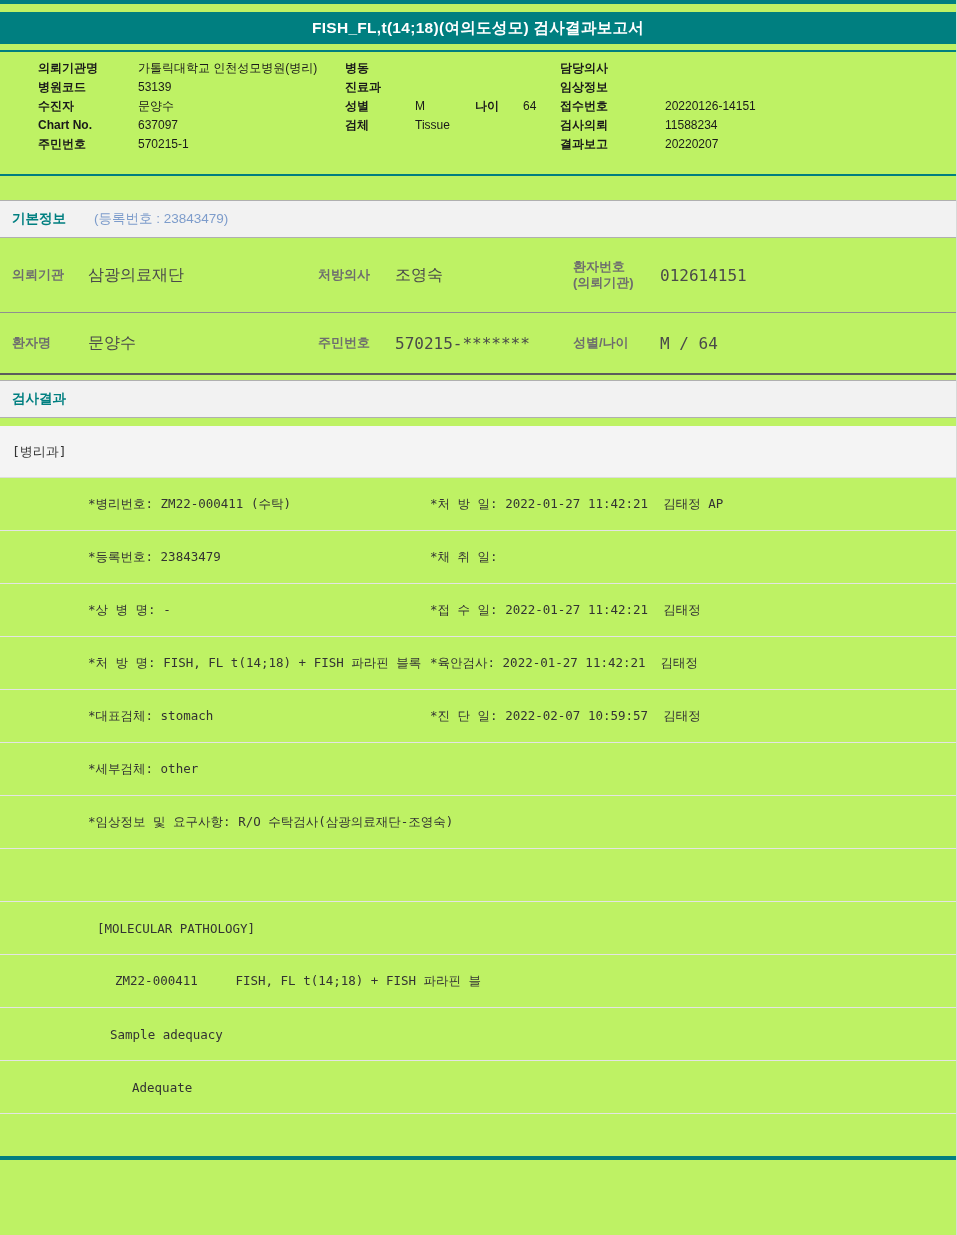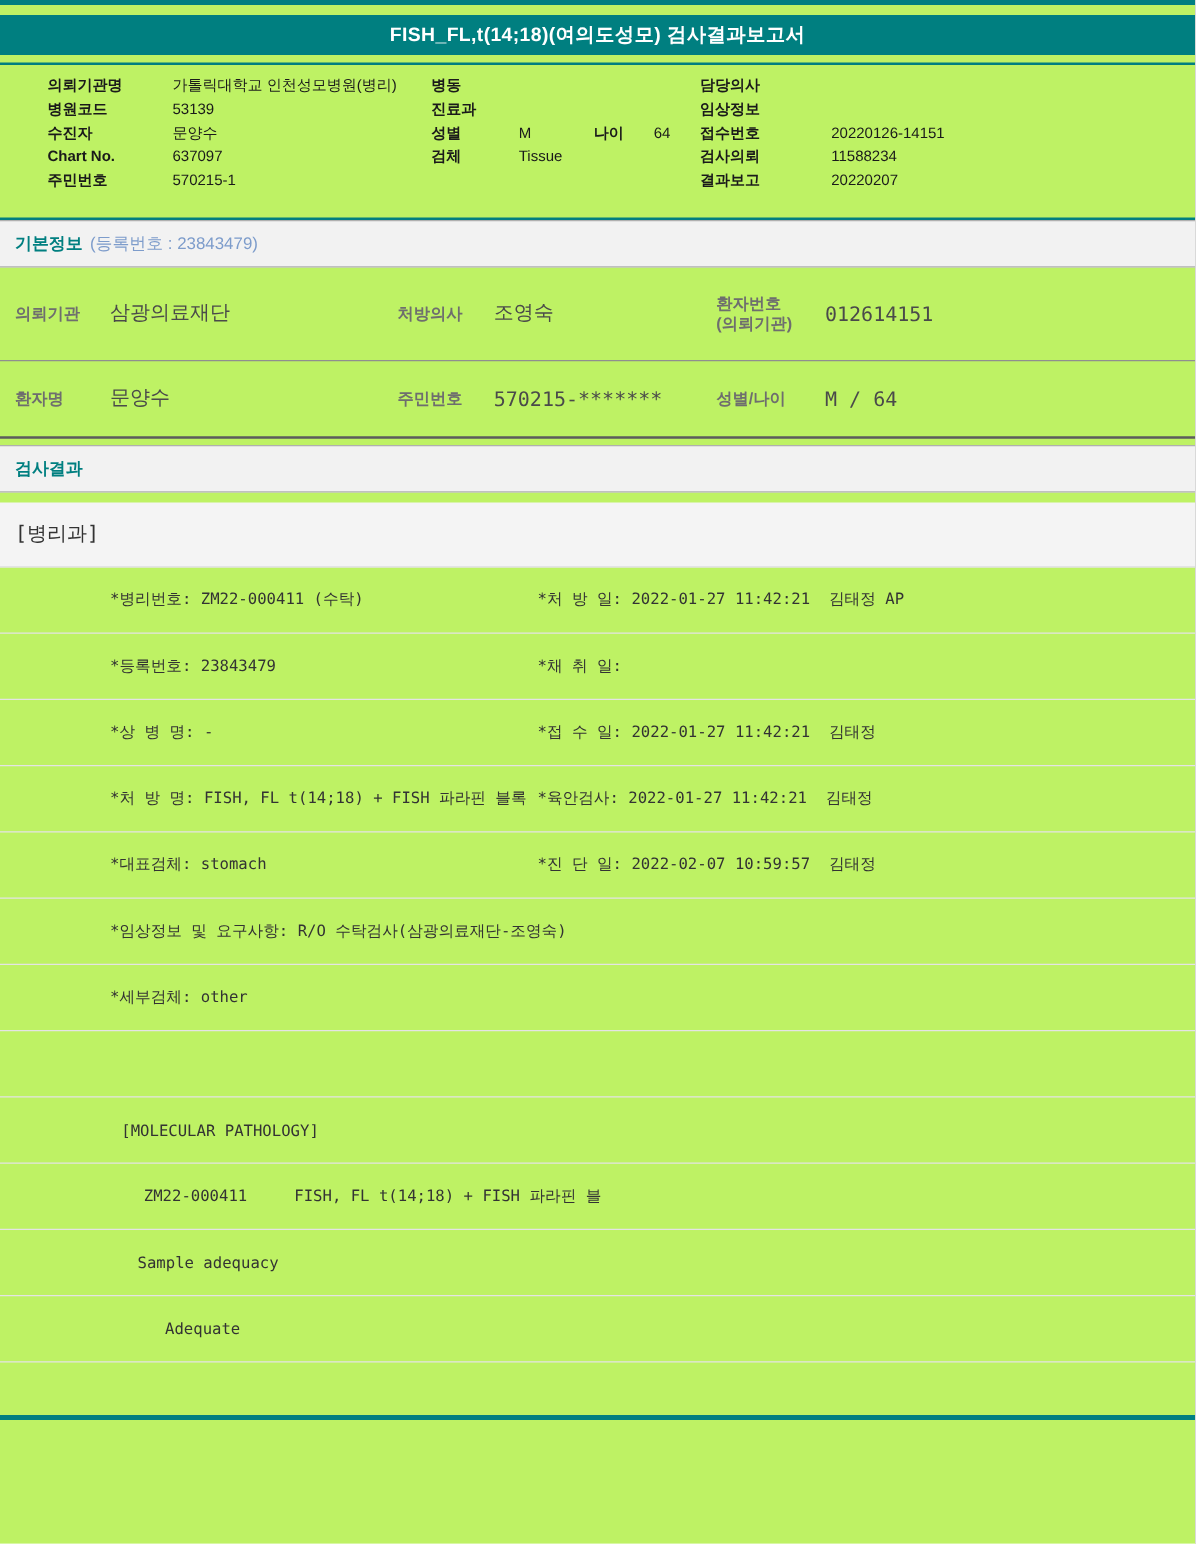--- a/index.html
+++ b/index.html
@@ -32,41 +32,41 @@
   .c3 { left:560px; } .c3 .hlab { width:105px; }
   .sexm { display:inline-block; width:60px; }
   .agelab { display:inline-block; width:48px; font-weight:bold; }
 
   
   .secbar {
     height:38px; background:var(--section_bg,#f2f2f2);
     border-top:1px solid #b0b0b0; border-bottom:1px solid #b0b0b0;
     display:flex; align-items:center; padding-left:12px; font-size:13.5px;
   }
-  .secbar.first { margin-top:0; }
+  .secbar.first { margin-top:24px;gap:22px; }
   .secbar.results { margin-top:5px; }
   .sec-title { color:var(--teal,#007f80); font-weight:bold; }
   .sec-note { color:#7d9ccb; margin-left:6px; font-weight:normal; }
 
   
   .bi-row { position:relative; height:75px; border-bottom:1px solid #8f8f8f; font-size:13px; }
   .bi-row.last { height:62px; border-bottom:2px solid #5c5c5c; }
   .bi-lab { position:absolute; top:50%; transform:translateY(-50%); font-weight:bold; color:#6e6e6e; white-space:nowrap; }
   .bi-val { position:absolute; top:50%; transform:translateY(-50%); color:#4a4a4a;
             font-family:"DejaVu Sans Mono", monospace; font-size:16px; white-space:nowrap; }
   .p1  { left:12px; }  .p1v { left:88px; }
   .p2  { left:318px; } .p2v { left:395px; }
   .p3  { left:573px; } .p3v { left:660px; }
   .two-line div { line-height:16px; }
 
   
   .dept-row {
     margin-top:8px; height:52px; background:#f4f4f4; border-bottom:1px solid #dddddd;
     display:flex; align-items:center; padding-left:12px;
-    font-family:"DejaVu Sans Mono", monospace; font-size:16px; color:#333;
+    font-family:"DejaVu Sans Mono", monospace; font-size:13px; color:#333;
   }
   .result-row {
     position:relative; height:53px; border-bottom:1px solid #e4e4e4;
     font-family:"DejaVu Sans Mono", monospace; font-size:12.5px; color:#333;
   }
   .result-row.tail { height:42px; border-bottom:none; }
   .rl { position:absolute; left:88px;  top:50%; transform:translateY(-50%); white-space:pre; }
   .rr { position:absolute; left:430px; top:50%; transform:translateY(-50%); white-space:pre; }
   .lp-a { left:97px; }  
   .lp-b { left:115px; } 
@@ -161,28 +161,28 @@
   </div>
   <div class="result-row">
     <span class="rl">*처 방 명: FISH, FL t(14;18) + FISH 파라핀 블록</span>
     <span class="rr">*육안검사: 2022-01-27 11:42:21  김태정</span>
   </div>
   <div class="result-row">
     <span class="rl">*대표검체: stomach</span>
     <span class="rr">*진 단 일: 2022-02-07 10:59:57  김태정</span>
   </div>
   <div class="result-row">
+    <span class="rl">*세부검체: other</span>
+    <span class="rr"></span>
+  </div>
+  <div class="result-row">
     <span class="rl">*임상정보 및 요구사항: R/O 수탁검사(삼광의료재단-조영숙)</span>
     <span class="rr"></span>
   </div>
   <div class="result-row">
-    <span class="rl">*세부검체: other</span>
-    <span class="rr"></span>
-  </div>
-  <div class="result-row">
     <span class="rl"></span>
   </div>
   <div class="result-row">
     <span class="rl lp-a">[MOLECULAR PATHOLOGY]</span>
   </div>
   <div class="result-row">
     <span class="rl lp-b">ZM22-000411     FISH, FL t(14;18) + FISH 파라핀 블</span>
   </div>
   <div class="result-row">
     <span class="rl lp-c">Sample adequacy</span>

